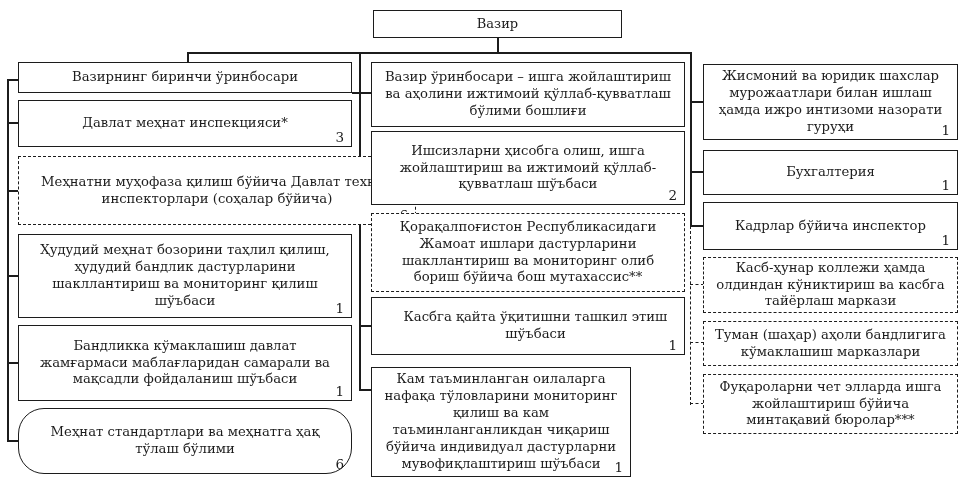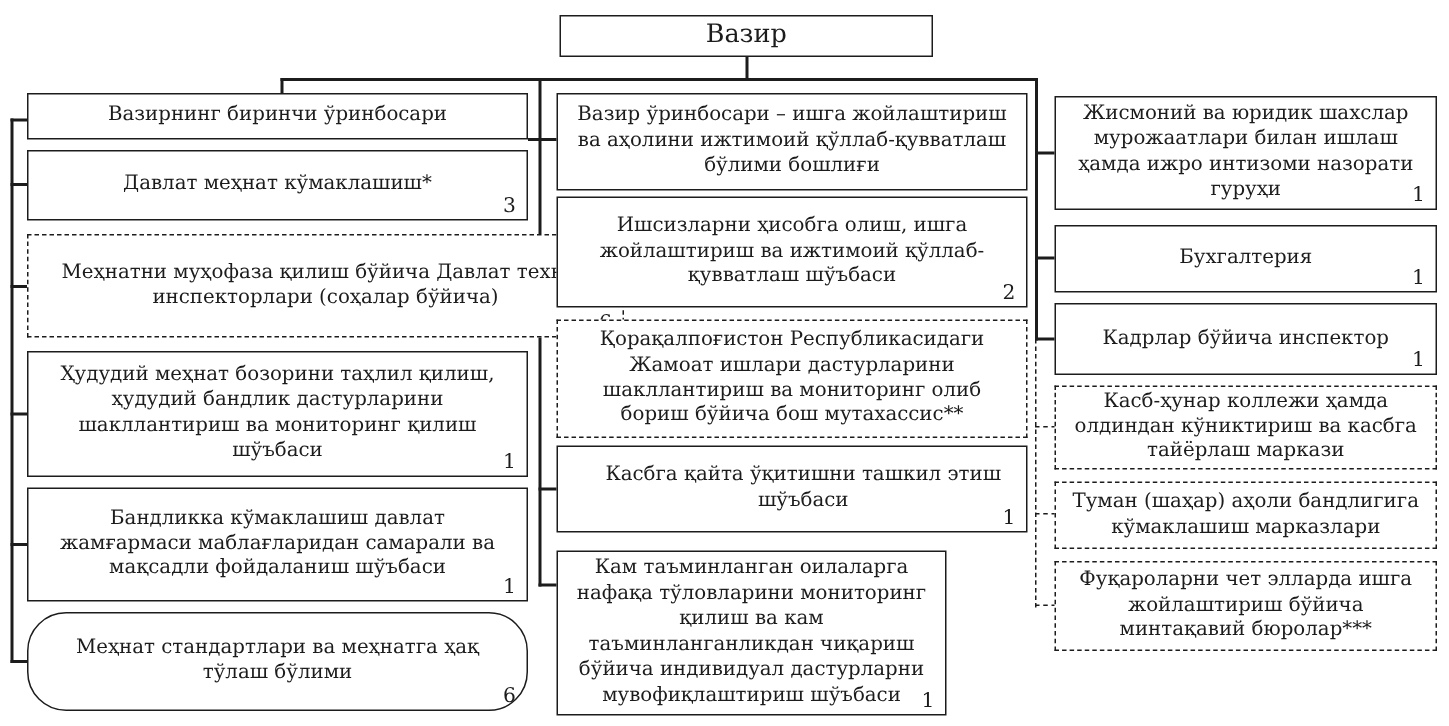--- a/index.html
+++ b/index.html
@@ -13,21 +13,21 @@
     display:flex; align-items:center; justify-content:center;
     text-align:center; padding:2px 9px;
     font-size:13.2px; line-height:1.28;
   }
   .box.dashed { border-style:dashed; }
   .num { position:absolute; right:7px; bottom:0px; font-size:13.5px; }
   .hline { position:absolute; height:1.8px; background:#1c1c1c; }
   .vline { position:absolute; width:1.8px; background:#1c1c1c; }
   .vdash { position:absolute; width:0; border-left:1.8px dashed #1c1c1c; }
   .hdash { position:absolute; height:0; border-top:1.8px dashed #1c1c1c; }
-  .title { font-size:17px; }
+  .title { font-size:13px; }
 </style>
 </head>
 <body>
 
 <div class="canvas">
 
   <div class="box title" style="left:373px; top:10px; width:249px; height:28px;">
     <span>Вазир</span>
   </div>
 
@@ -55,21 +55,21 @@
   <div class="hline" style="left:7px; top:122px; width:12px;"></div>
   <div class="hline" style="left:7px; top:190px; width:12px;"></div>
   <div class="hline" style="left:7px; top:275px; width:12px;"></div>
   <div class="hline" style="left:7px; top:362px; width:12px;"></div>
   <div class="hline" style="left:7px; top:440px; width:12px;"></div>
 
   <div class="box" style="left:18px; top:62px; width:334px; height:31px;">
     <span>Вазирнинг биринчи ўринбосари</span>
   </div>
   <div class="box" style="left:18px; top:100px; width:334px; height:47px;">
-    <span>Давлат меҳнат кўмаклашиш*</span>
+    <span>Давлат меҳнат инспекцияси*</span>
     <span class="num">3</span>
   </div>
   <div class="box dashed" style="left:18px; top:156px; width:398px; height:69px;justify-content:center;">
     <span>Меҳнатни муҳофаза қилиш бўйича Давлат техник инспекторлари (соҳалар бўйича)</span>
     <span class="num">6</span>
   </div>
   <div class="box" style="left:18px; top:234px; width:334px; height:84px;">
     <span>Ҳудудий меҳнат бозорини таҳлил қилиш, ҳудудий бандлик дастурларини шакллантириш ва мониторинг қилиш шўъбаси</span>
     <span class="num">1</span>
   </div>

